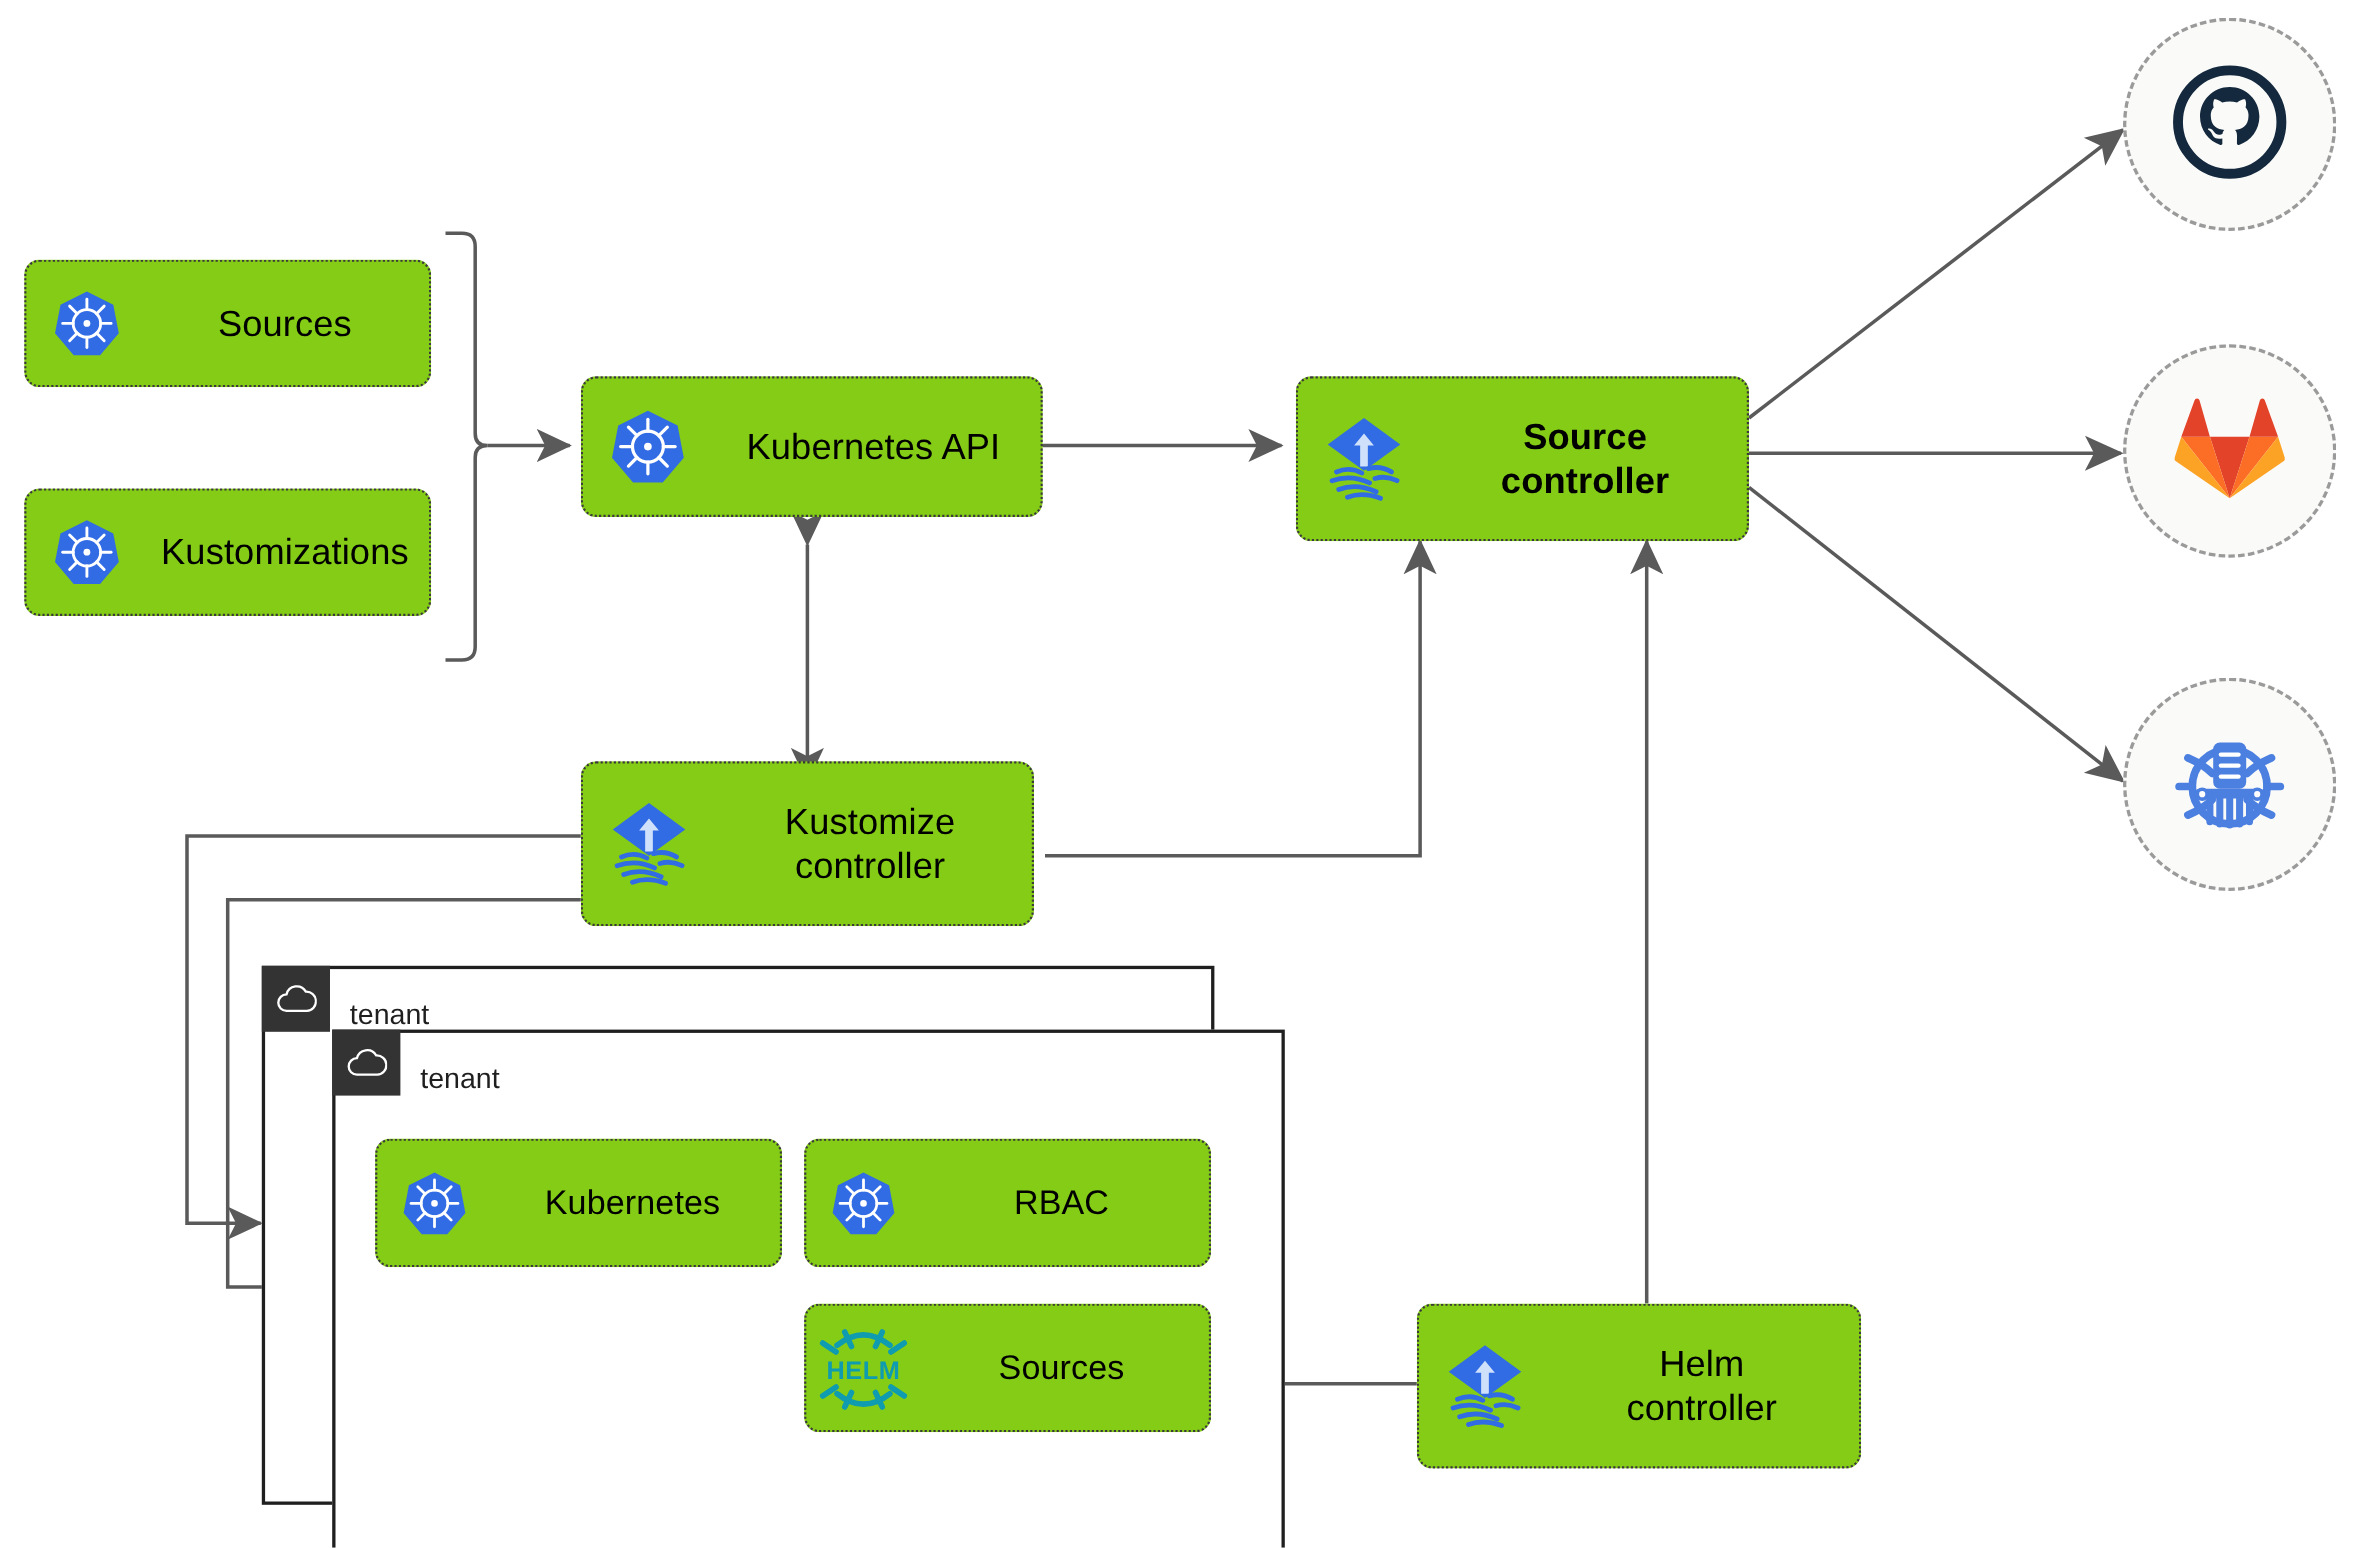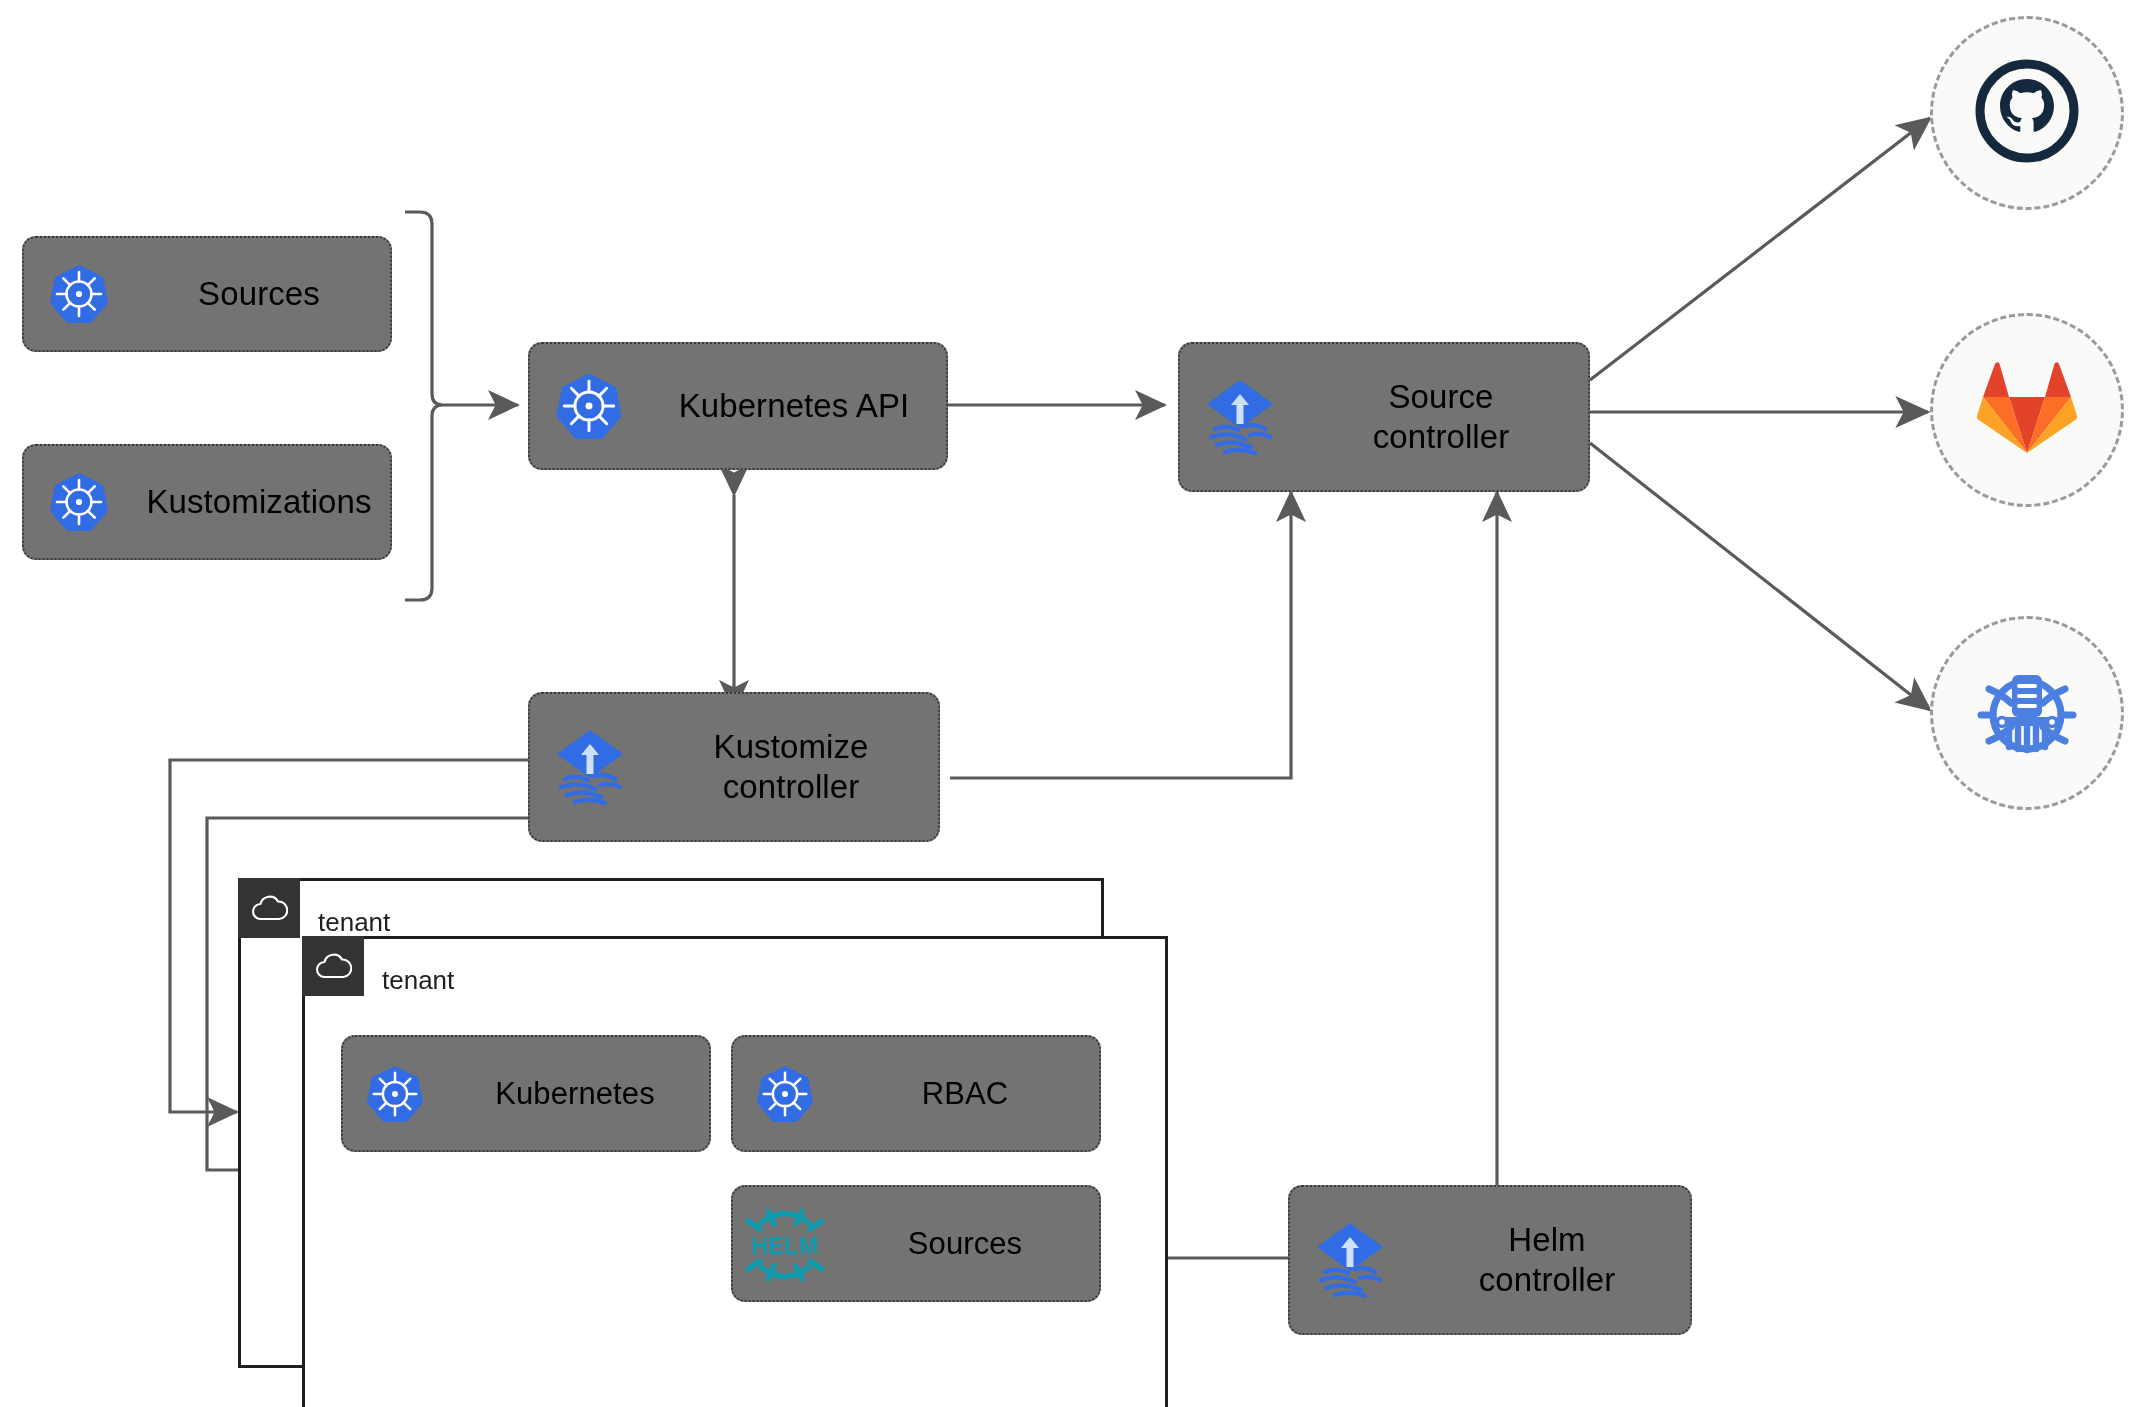--- a/index.html
+++ b/index.html
@@ -21,21 +21,21 @@
     position: absolute;
     left: 0; top: 0;
     width: 2144px;
     height: 1407px;
     pointer-events: none;
   }
   
   .card {
     position: absolute;
     box-sizing: border-box;
-    background: #737373;
+    background: #84cc16;
     border: 2px dotted #3a3a3a;
     border-radius: 14px;
     display: flex;
     align-items: center;
     z-index: 5;
   }
   .card .ico {
     flex: 0 0 auto;
     display: flex;
     align-items: center;
@@ -215,21 +215,21 @@
           <path d="M23.2 23.2 L16.3 16.3"></path>
             <path d="M40.8 40.8 L47.7 47.7"></path>
           <path d="M23.2 40.8 L16.3 47.7"></path>
             <path d="M40.8 23.2 L47.7 16.3"></path>
         </g>
       </svg>
     </span>
     <span class="lbl">Kustomizations</span>
   </div>
 
-  <div class="card" style="left:1178px; top:342px; width:412px; height:150px;">
+  <div class="card" style="left:1178px; top:342px; width:412px; height:150px;font-weight:bold;">
     <span class="ico" style="width:120px;">
       <svg width="78" height="80" viewBox="0 0 78 80" aria-hidden="true">
         <path d="M39 3 L72 27 L39 51 L6 27 Z" fill="#326ce5"></path>
         <path d="M39 17 L48 28 L42.5 28 L42.5 47 L35.5 47 L35.5 28 L30 28 Z" fill="#cfe0fb"></path>
         <g stroke="#326ce5" stroke-width="4.4" fill="none" stroke-linecap="round">
           <path d="M14 52 Q26 47 37 53"></path>
           <path d="M10 60 Q27 54 44 62"></path>
           <path d="M16 68 Q32 62 50 70"></path>
           <path d="M24 75 Q38 70 54 76"></path>
           <path d="M43 49 Q54 46 64 52"></path>

